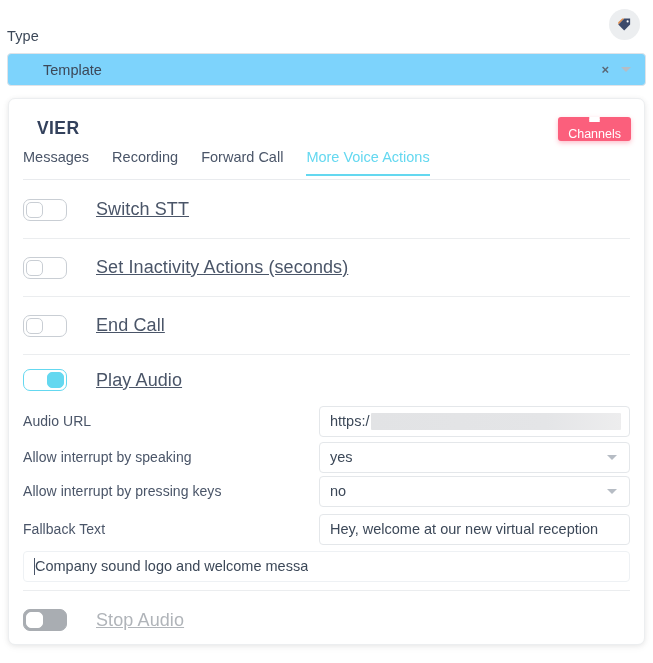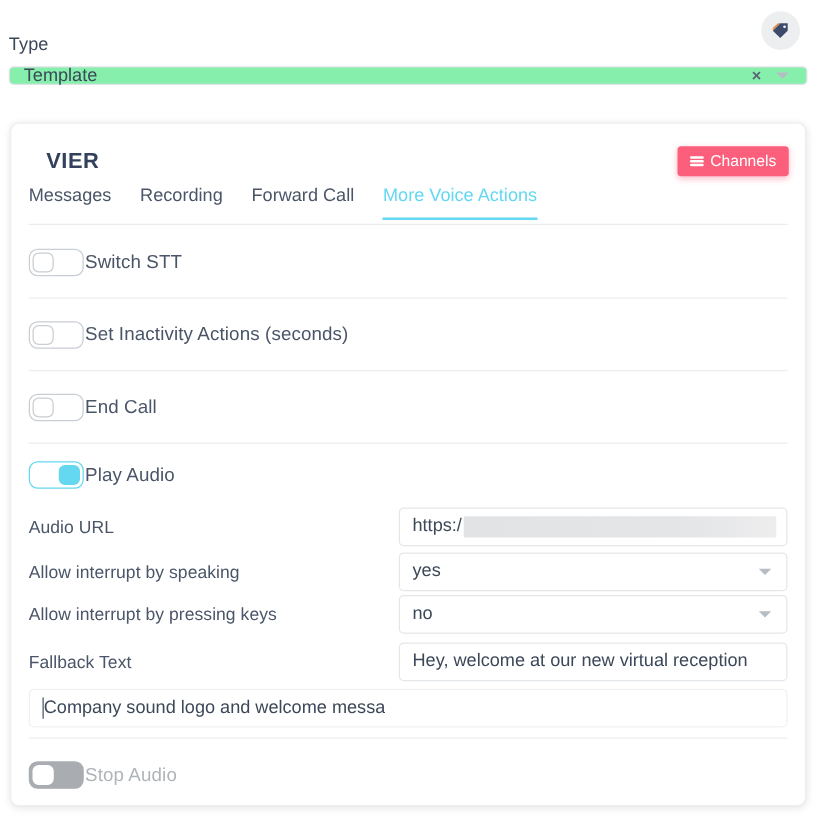--- a/index.html
+++ b/index.html
@@ -47,27 +47,28 @@
     font-size: 14.5px;
     color: #3c4858;
     letter-spacing: .1px;
   }
 
   .type-select {
     position: absolute;
     top: 53px;
     left: 7px;
     width: 639px;
-    height: 15px;
+    height: 33px;
     border: 1px solid #dfe3e8;
     border-radius: 4px;
-    background: #86efac;
-    display: flex;
-    align-items: center;
-    cursor: pointer;
+    background: #7dd3fc;
+    display: flex;
+    align-items: center;
+    cursor: pointer;
+    padding-left: 24px;
   }
   .type-select .val {
     font-size: 14.5px;
     color: #3c4858;
     padding-left: 11px;
     flex: 1;
   }
   .type-select .clear {
     font-size: 13px;
     color: #5b6775;
@@ -119,20 +120,21 @@
     color: #ffffff;
     border: none;
     border-radius: 3px;
     font-size: 12.5px;
     font-family: "Liberation Sans", sans-serif;
     display: flex;
     align-items: center;
     gap: 5px;
     cursor: pointer;
     box-shadow: 0 2px 5px rgba(251,95,124,.4);
+    flex-direction: column;
   }
   .hamburger {
     display: inline-flex;
     flex-direction: column;
     justify-content: space-between;
     width: 11px;
     height: 8px;
   }
   .hamburger span {
     display: block;
@@ -222,24 +224,25 @@
     background: #a9adb2;
     border-color: #a9adb2;
     cursor: default;
   }
   .switch.disabled .knob {
     background: #ffffff;
     border-color: #ffffff;
   }
 
   .switch-label {
-    font-size: 15px;
+    font-size: 18px;
     color: #4a5568;
-    margin-left: 1px;
+    margin-left: 29px;
     letter-spacing: .1px;
+    text-decoration: underline;
   }
   .switch-label.muted { color: #b0b4b9; }
 
   
   .field-row {
     position: absolute;
     left: 14px;
     right: 14px;
     height: 36px;
     display: flex;

